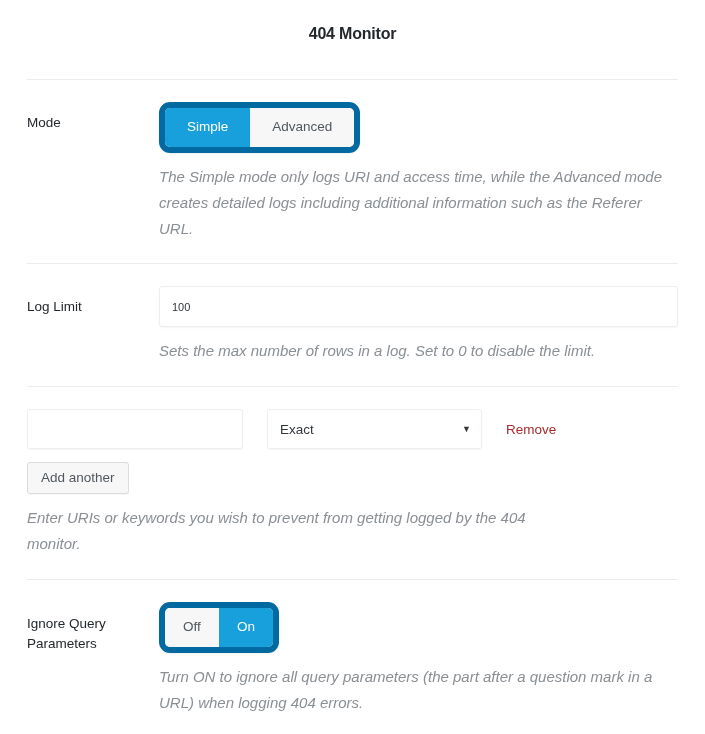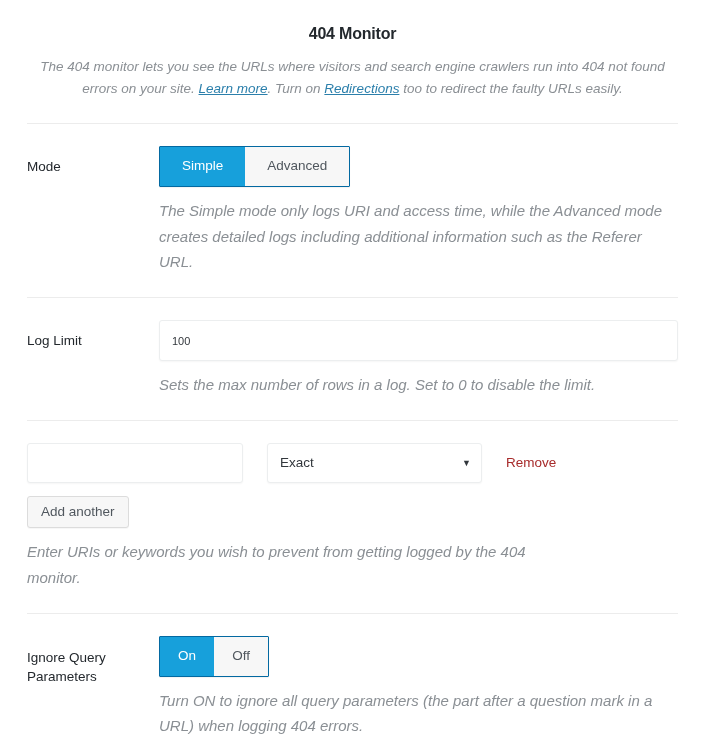--- a/index.html
+++ b/index.html
@@ -84,25 +84,25 @@
     color: #8a8f94;
     line-height: 1.72;
     margin-top: 11px;
     max-width: 510px;
   }
   .field-hint.wide { max-width: 520px; }
 
   
   .segmented {
     display: inline-flex;
-    border-radius: 1px;
+    border-radius: 11px;
     overflow: hidden;
     background: #f6f7f7;
     box-shadow: 0 1px 1px rgba(0,0,0,0.05);
-    border: 1px solid #0369a1;
+    border: 6px solid #0369a1;
   }
   .seg-btn {
     font-family: "Liberation Sans", sans-serif;
     font-size: 13.5px;
     color: #50575e;
     background: #f7f7f7;
     border: 0;
     padding: 12px 22px;
     cursor: pointer;
     line-height: 1.1;
@@ -198,21 +198,20 @@
     box-shadow: 0 1px 0 rgba(0,0,0,0.03);
   }
 </style>
 </head>
 <body>
 
 <div class="page">
 
   <div class="page-header">
     <h1 class="page-title">404 Monitor</h1>
-    <p class="page-desc"><span>The 404 monitor lets you see the URLs where visitors and search engine crawlers run into 404 not found errors on your site. </span><a href="#">Learn more</a><span>. Turn on </span><a href="#">Redirections</a><span> too to redirect the faulty URLs easily.</span></p>
   </div>
 
   <div style="height:23px"></div>
   <div class="divider"></div>
 
   <div class="field-row">
     <div class="field-label">Mode</div>
     <div class="field-control">
       <div class="segmented">
         <button class="seg-btn active">Simple</button>
@@ -250,20 +249,20 @@
       <div class="field-hint wide">Enter URIs or keywords you wish to prevent from getting logged by the 404 monitor.</div>
     </div>
   </div>
 
   <div class="divider"></div>
 
   <div class="field-row">
     <div class="field-label two-line">Ignore Query Parameters</div>
     <div class="field-control">
       <div class="segmented small">
+        <button class="seg-btn">Off</button>
         <button class="seg-btn active">On</button>
-        <button class="seg-btn">Off</button>
       </div>
       <div class="field-hint wide">Turn ON to ignore all query parameters (the part after a question mark in a URL) when logging 404 errors.</div>
     </div>
   </div>
 
 </div>
 
 </body></html>

